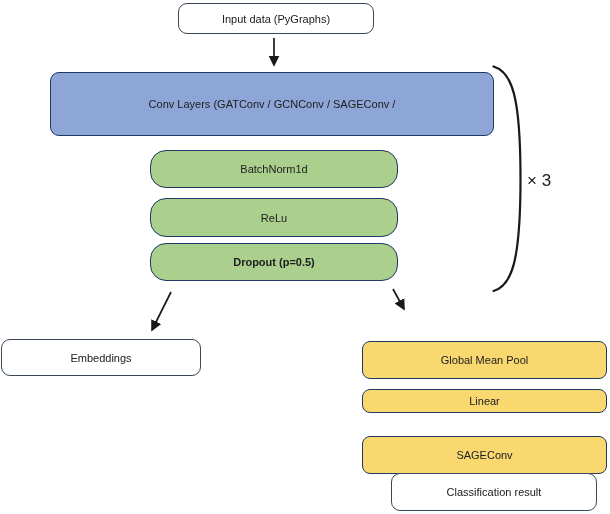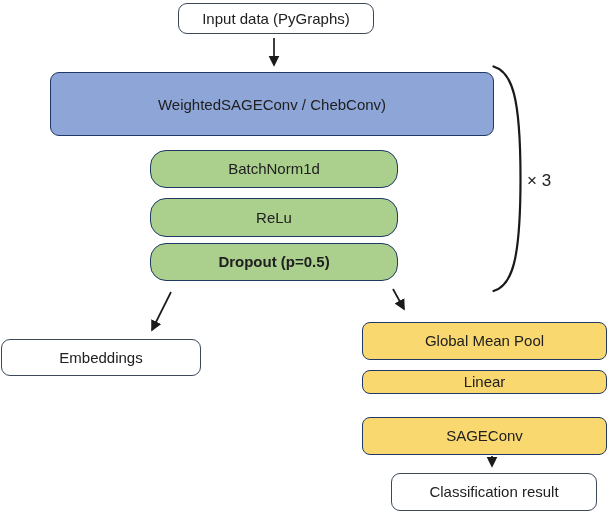--- a/index.html
+++ b/index.html
@@ -19,21 +19,21 @@
     background:#fff;
     font-family:"Liberation Sans", sans-serif;
     color:var(--text);
     overflow:hidden;
   }
   .node{
     position:absolute;
     box-sizing:border-box;
     display:flex;align-items:center;justify-content:center;
     text-align:center;
-    font-size:15px;
+    font-size:11px;
     line-height:20px;
     white-space:nowrap;
   }
   .io{
     background:var(--io-fill);
     border:1.5px solid var(--io-border);
     border-radius:9px;
   }
   .conv{
     background:var(--conv-fill);
@@ -44,20 +44,21 @@
   }
   .hidden{
     background:var(--hidden-layer-fill);
     border:1.2px solid var(--node-border);
     border-radius:16px;
   }
   .out{
     background:var(--output-fill);
     border:1.2px solid var(--node-border);
     border-radius:8px;
+    margin-top:19px;
   }
   #node-input{left:178px;top:3px;width:196px;height:31px;}
   #node-conv{left:50px;top:72px;width:444px;height:64px;}
   #node-batchnorm{left:150px;top:150px;width:248px;height:38px;}
   #node-relu{left:150px;top:198px;width:248px;height:39px;}
   #node-dropout{left:150px;top:243px;width:248px;height:38px;font-weight:bold;}
   #node-embeddings{left:1px;top:339px;width:200px;height:37px;}
   #node-gmp{left:362px;top:322px;width:245px;height:38px;}
   #node-linear{left:362px;top:370px;width:245px;height:24px;}
   #node-sigmoid{left:362px;top:417px;width:245px;height:38px;}
@@ -88,21 +89,21 @@
     <line class="arrow-line" x1="393" y1="289" x2="404" y2="309" marker-end="url(#ah)"></line>
     <line class="arrow-line" x1="492" y1="456" x2="492" y2="466" marker-end="url(#ah)"></line>
     <path class="brace" d="M 493.5 66.5 C 512 72, 520.5 96, 520.5 178.5 C 520.5 261, 512 285.5, 493.5 291"></path>
   </svg>
 
   <div class="node io" id="node-input">
     <span>Input data (PyGraphs)</span>
   </div>
 
   <div class="node conv" id="node-conv">
-    <span>WeightedSAGEConv / ChebConv)</span>
+    <span>Conv Layers (GATConv / GCNConv / SAGEConv /</span>
   </div>
 
   <div class="node hidden" id="node-batchnorm">
     <span>BatchNorm1d</span>
   </div>
 
   <div class="node hidden" id="node-relu">
     <span>ReLu</span>
   </div>
 

